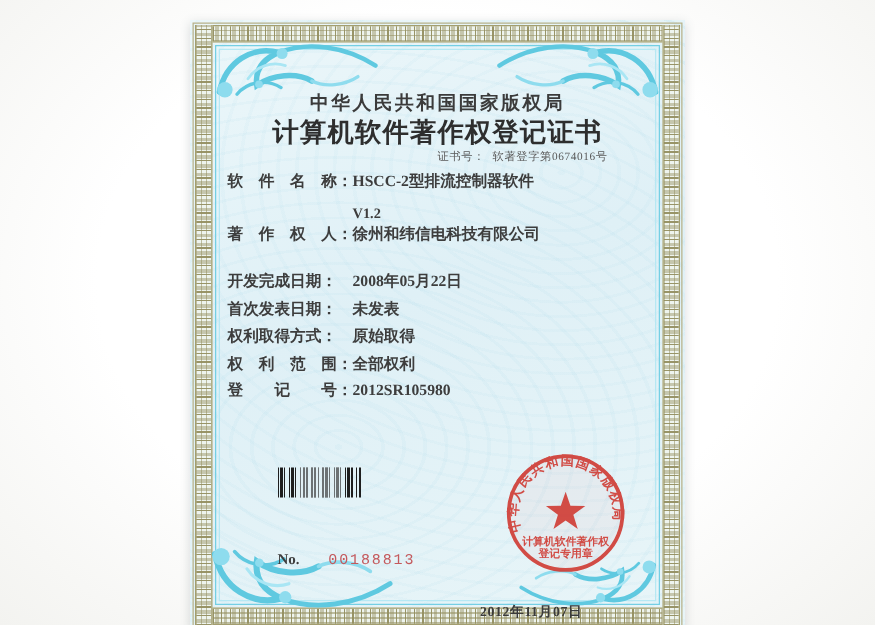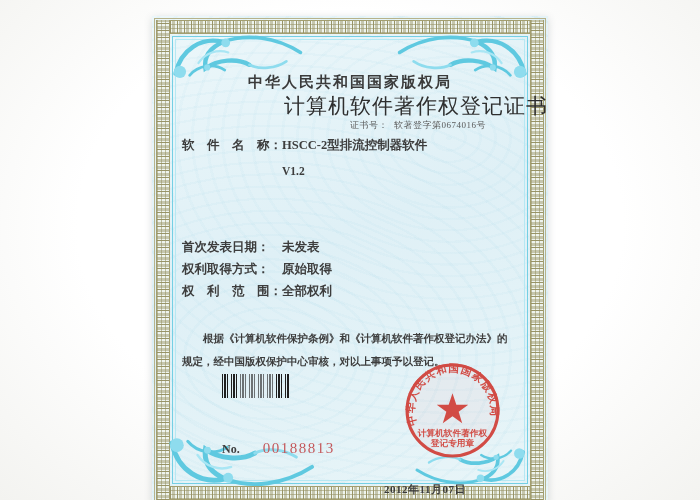--- a/index.html
+++ b/index.html
@@ -47,22 +47,22 @@
   .fl-tl{left:20px;top:13px;width:132px;height:54px;}
   .fl-tr{right:20px;top:13px;width:132px;height:54px;transform:scaleX(-1);}
   .fl-bl{left:16px;bottom:10px;width:148px;height:62px;transform:scaleY(-1);}
   .fl-br{right:22px;bottom:12px;width:112px;height:50px;transform:scale(-1,-1);}
   
   .issuer{
     position:absolute;top:57px;left:0;width:100%;text-align:center;
     font-size:15px;font-weight:bold;letter-spacing:2px;color:#3b3b3b;
   }
   .cert-title{
-    position:absolute;top:76px;left:0;width:100%;text-align:right;
-    font-size:21px;font-weight:normal;letter-spacing:1px;color:#2e2e2e;
+    position:absolute;top:76px;left:0;width:100%;text-align:center;
+    font-size:21px;font-weight:bold;letter-spacing:1px;color:#2e2e2e;
   }
   .certno-line{
     position:absolute;top:103px;right:62px;
     font-size:9px;color:#5a5a5a;letter-spacing:.5px;
   }
   .certno-line .cl{margin-right:6px;}
   .row{position:absolute;left:30px;font-size:12.5px;font-weight:bold;color:#3d3d3d;white-space:nowrap;font-family:Liberation Serif, serif;}
   .row .lab{display:inline-block;min-width:100px;}
   .sub{position:absolute;left:130px;font-size:11.5px;font-weight:bold;color:#3d3d3d;}
   .r-name{top:121px;} .s-short{top:135px;} .s-ver{top:149px;text-align:right;}
@@ -73,21 +73,21 @@
   
   .barcode{
     position:absolute;left:70px;top:358px;width:68px;height:24px;
     background:
       repeating-linear-gradient(90deg,#1e1e1e 0 1px, rgba(0,0,0,0) 1px 2px, #1e1e1e 2px 4px, rgba(0,0,0,0) 4px 5px, #1e1e1e 5px 6px, rgba(0,0,0,0) 6px 9px);
   }
   .barcode::after{content:"";position:absolute;top:0;bottom:0;left:16px;right:16px;background:rgba(226,238,242,.4);}
   
   .serial{position:absolute;left:70px;top:424px;font-size:12px;white-space:nowrap;}
   .serial .pfx{color:#3e3e3e;font-weight:bold;margin-right:23px;}
-  .serial .num{font-family:Liberation Serif, serif;color:#c4595c;letter-spacing:1.5px;font-size:15px;}
+  .serial .num{font-family:Liberation Mono, monospace;color:#c4595c;letter-spacing:1.5px;font-size:12px;}
   
   .seal{position:absolute;left:252px;top:346px;width:97px;height:97px;opacity:.9;}
   .issue-date{position:absolute;left:232px;top:429px;font-size:11px;font-weight:bold;color:#3a3a3a;letter-spacing:.5px;z-index:5;margin-top:37px;}
 </style>
 </head>
 <body>
 
 <div class="photo">
   <div class="cert">
 
@@ -159,34 +159,39 @@
     <div class="cert-title">计算机软件著作权登记证书</div>
     <div class="certno-line">
       <span class="cl">证书号：</span><span>软著登字第0674016号</span>
     </div>
 
     <div class="row r-name">
       <span class="lab">软　件　名　称：</span><span class="val">HSCC-2型排流控制器软件</span>
     </div>
     <div class="sub s-ver">V1.2</div>
 
+    <div class="row r-owner">
+      <span class="lab">著　作　权　人：</span><span class="val">徐州和纬信电科技有限公司</span>
+    </div>
+    <div class="row r-dev">
+      <span class="lab">开发完成日期：</span><span class="val">2008年05月22日</span>
+    </div>
     <div class="row r-pub">
       <span class="lab">首次发表日期：</span><span class="val">未发表</span>
     </div>
     <div class="row r-acq">
       <span class="lab">权利取得方式：</span><span class="val">原始取得</span>
     </div>
     <div class="row r-scope">
       <span class="lab">权　利　范　围：</span><span class="val">全部权利</span>
     </div>
-
-    <div class="statement">
-      <div class="l1">根据《计算机软件保护条例》和《计算机软件著作权登记办法》的</div>
-      <div class="l2">规定，经中国版权保护中心审核，对以上事项予以登记。</div>
-    </div>
+    <div class="row r-reg">
+      <span class="lab">登　　记　　号：</span><span class="val">2012SR105980</span>
+    </div>
+
 
     <div class="barcode"></div>
 
     <div class="serial">
       <span class="pfx">No.</span><span class="num">00188813</span>
     </div>
 
     <svg class="seal" viewBox="0 0 96 96">
       <defs>
         <path id="sealArc" d="M 13.6 64.1 A 38 38 0 1 1 82.4 64.1"></path>

